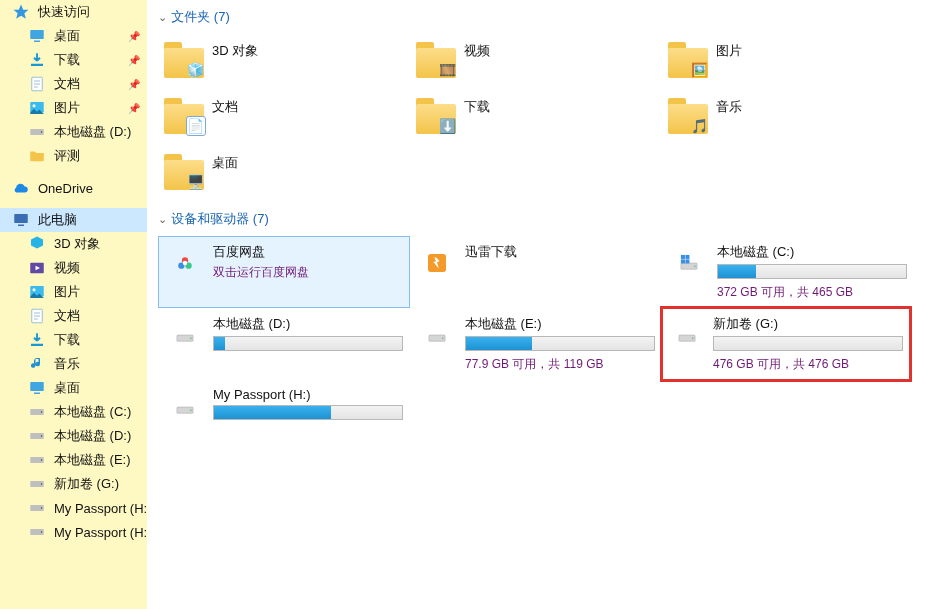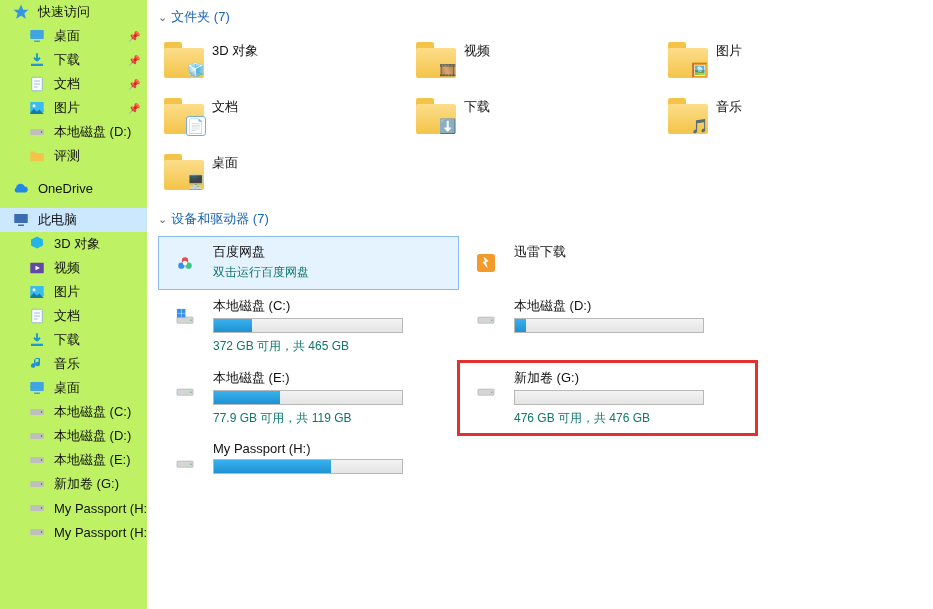--- a/index.html
+++ b/index.html
@@ -1,19 +1,19 @@
 <!DOCTYPE html>
 <html><head>
 <meta charset="utf-8">
 <style>
 * { margin:0; padding:0; box-sizing:border-box; font-family:"Microsoft YaHei","Segoe UI",sans-serif; }
 body { width:933px; height:609px; background:#fff; display:flex; overflow:hidden; font-size:13px; color:#111; }
 
 
-.sidebar { width:148px; flex:0 0 148px; background:#bef264; overflow-y:auto; border-right:1px solid #fff; }
+.sidebar { width:148px; flex:0 0 148px; background:#fef9c3; overflow-y:auto; border-right:1px solid #fff; }
 .side-item { display:flex; align-items:center; height:24px; padding:0 6px 0 12px; cursor:pointer; position:relative; white-space:nowrap; }
 .side-item.child { padding-left:28px; }
 .side-item .icon { width:18px; height:18px; margin-right:8px; display:inline-flex; align-items:center; justify-content:center; }
 .side-item.selected { background:#cce8ff; }
 .side-item .pin { margin-left:auto; font-size:10px; color:#666; }
 .side-spacer { height:8px; }
 
 
 .main { flex:1; padding:6px 8px 0 10px; overflow-y:auto; }
 .section-header { display:flex; align-items:center; margin:2px 0 8px 0; color:#1a65b2; font-size:13px; cursor:pointer; }
@@ -25,27 +25,27 @@
 .folder-icon { width:40px; height:40px; margin-right:8px; position:relative; }
 .folder-label { padding-top:4px; font-size:13px; }
 
 
 .fbody { position:absolute; width:40px; height:30px; bottom:0; background:linear-gradient(#fcdd89,#f4c44a); border-radius:2px; }
 .ftab  { position:absolute; width:18px; height:8px; top:4px; left:0; background:#f4c44a; border-radius:2px 2px 0 0; }
 .badge { position:absolute; bottom:-2px; right:-2px; width:20px; height:20px; display:flex; align-items:center; justify-content:center; font-size:14px; border-radius:3px; }
 
 
 .drive-grid { display:flex; flex-wrap:wrap; }
-.drive-item { width:301px; display:flex; align-items:flex-start; padding:6px; cursor:pointer; border:1px solid transparent; }
+.drive-item { width:252px; display:flex; align-items:flex-start; padding:6px; cursor:pointer; border:1px solid transparent; }
 .drive-item.selected { border:1px solid #88bdf1; background:#e5f3ff; }
 .drive-item.highlight { border:3px solid #e1322e; margin:-2px; }
 .drive-icon { width:40px; height:40px; margin-right:8px; display:flex; align-items:center; justify-content:center; }
 .drive-info { flex:1; }
 .drive-name { font-size:13px; margin-bottom:3px; white-space:nowrap; }
-.drive-sub  { font-size:12px; color:#0f766e; }
+.drive-sub  { font-size:12px; color:#701a75; }
 .drive-bar  { width:190px; height:15px; border:1px solid #b8b8b8; background:linear-gradient(#f3f3f3,#e4e4e4); margin:2px 0 5px 0; position:relative; }
 .drive-bar-inner { position:absolute; left:0; top:0; bottom:0; background:linear-gradient(#39b1ef,#1e92d2); }
 
 
 svg { width:18px; height:18px; }
 
 </style>
 </head>
 <body>
 

